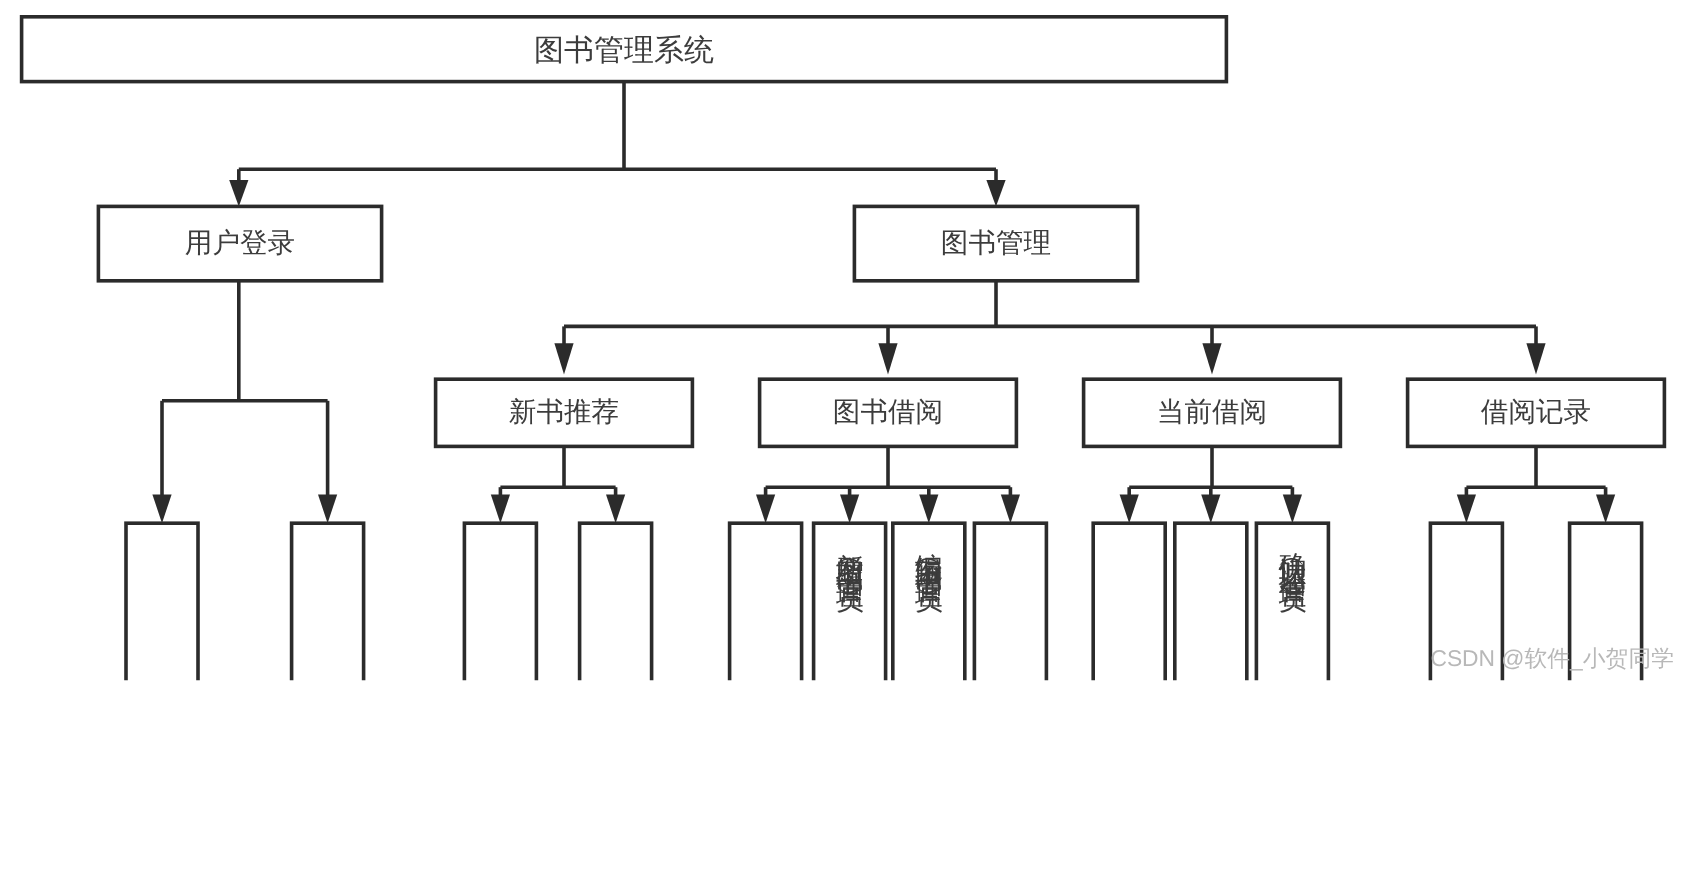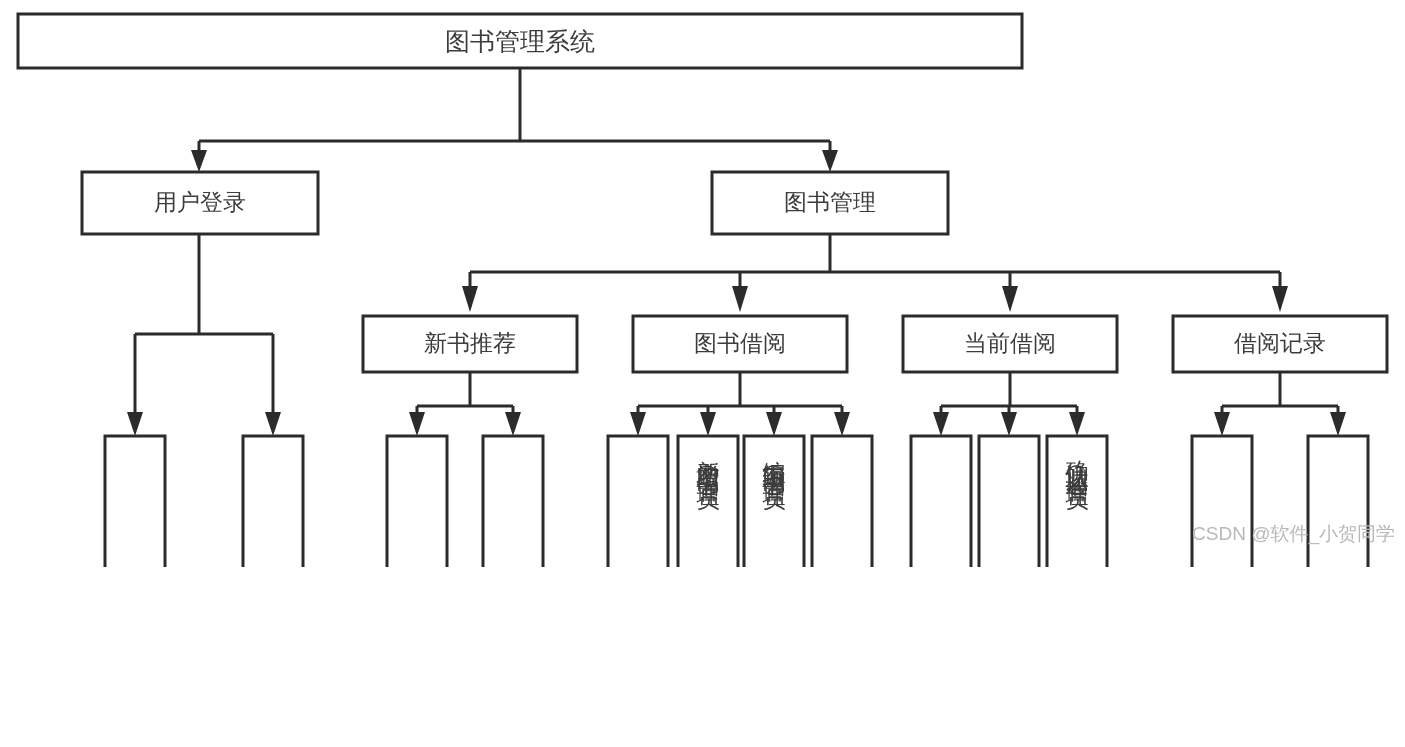--- a/index.html
+++ b/index.html
@@ -63,21 +63,21 @@
     stroke-width: 3;
     fill: none;
   }
   .arrow-head {
     fill: #2b2b2b;
     stroke: none;
   }
   .watermark {
     position: absolute;
     right: 10px;
-    bottom: 20px;
+    bottom: 5px;
     font-family: "Liberation Sans", "DejaVu Sans", sans-serif;
     font-size: 19px;
     color: #b8b8b8;
     white-space: nowrap;
     user-select: none;
   }
 </style>
 </head>
 <body>
 

